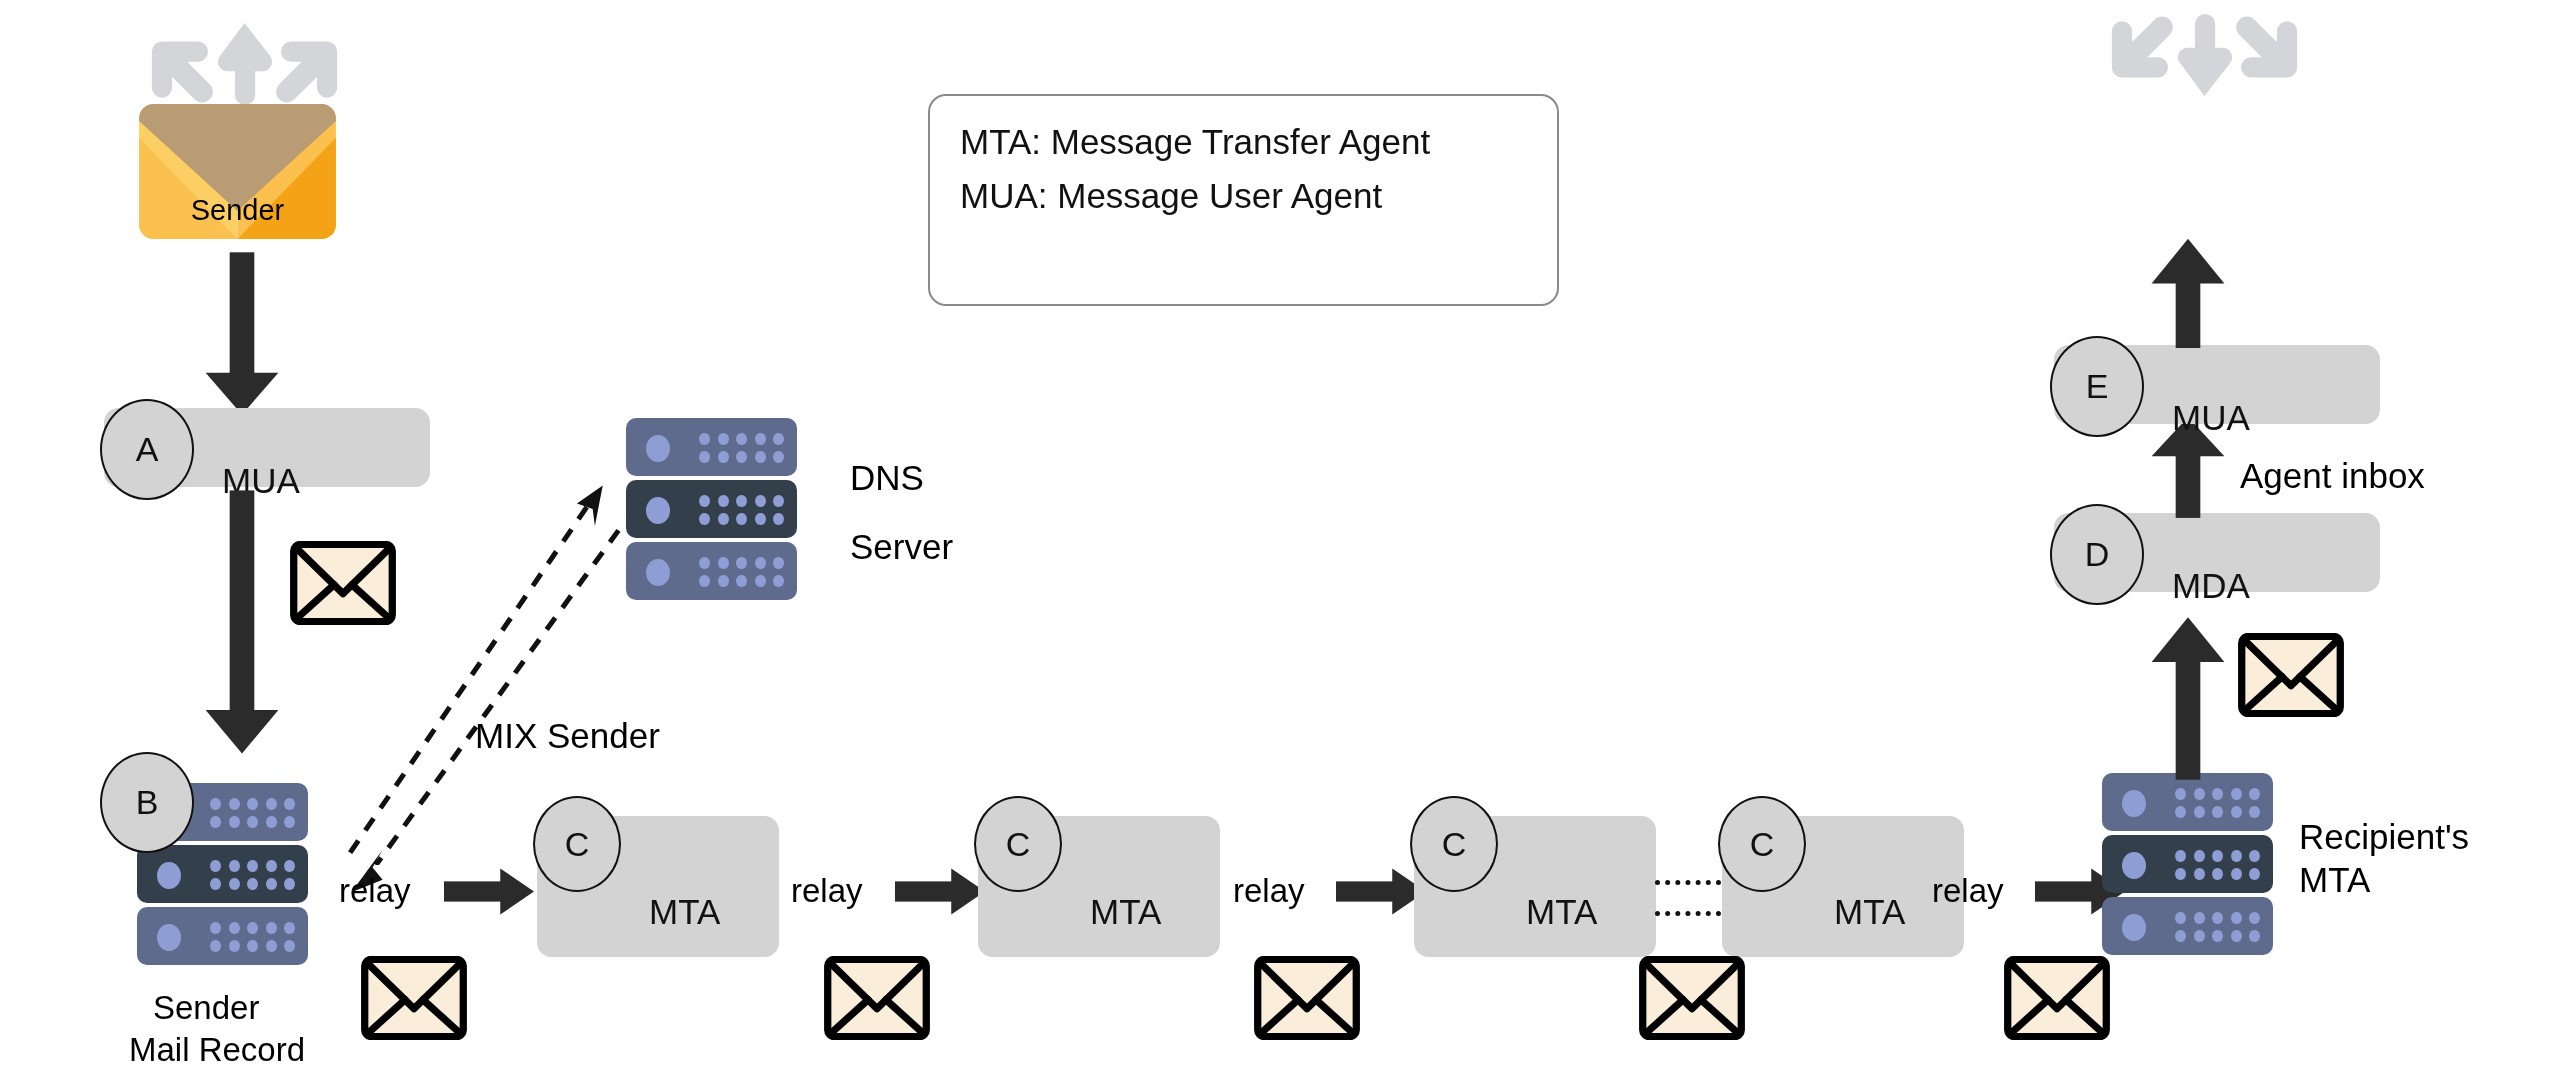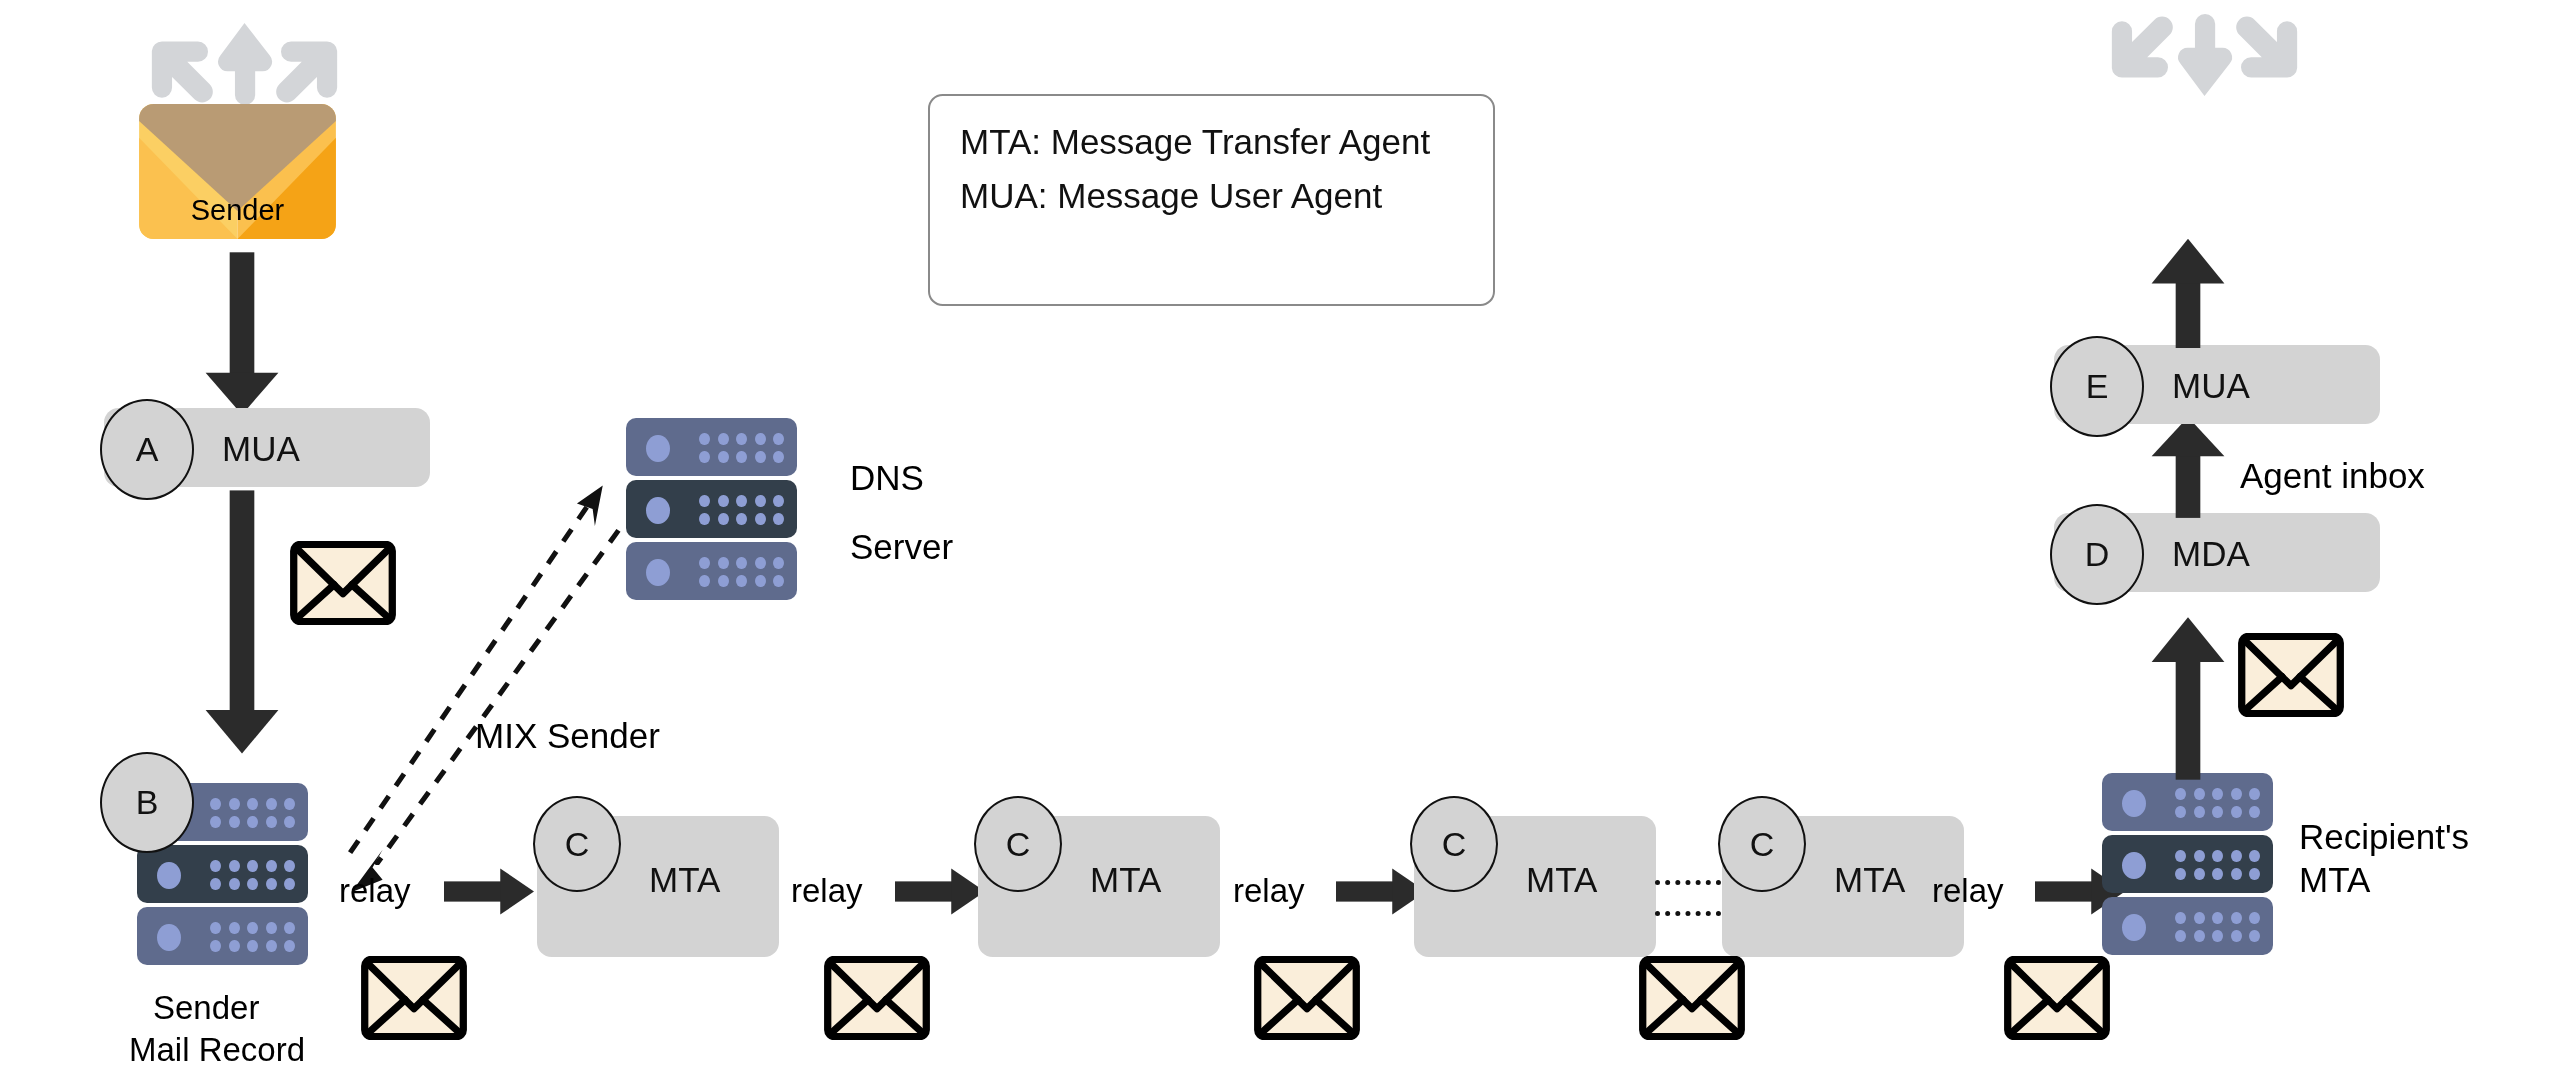--- a/index.html
+++ b/index.html
@@ -7,21 +7,21 @@
   #stage{position:relative;width:2576px;height:1089px;background:#ffffff;overflow:hidden;}
   .abs{position:absolute;}
 
   
   .txt{position:absolute;color:#000;white-space:pre;line-height:1.18;}
   .t-lg{font-size:35px;}
   .t-md{font-size:33px;}
 
   
   .pill{position:absolute;background:#d3d3d3;border-radius:14.6px;}
-  .pill-label{position:absolute;color:#111;font-size:35px;white-space:nowrap;}
+  .pill-label{position:absolute;color:#111;font-size:35px;white-space:nowrap;margin-top:32px;}
   .badge{position:absolute;background:#d3d3d3;border:2.2px solid #111;border-radius:50%;
          display:flex;align-items:center;justify-content:center;color:#111;font-size:34px;}
 
   
   .legend{position:absolute;border:2.2px solid #8a8a8a;border-radius:14.6px;background:#fff;
           box-sizing:border-box;padding:19px 30px;}
   .legend-line{font-size:35px;color:#111;line-height:1.55;white-space:nowrap;}
 
   
   .mail{position:absolute;}
@@ -93,21 +93,21 @@
     <rect x="53" y="0" width="44" height="400" fill="#2b2b2b"></rect>
     <path d="M10 392 L140 392 L75 470 Z" fill="#2b2b2b"></path>
   </svg>
 
   <svg class="mail" style="left:290px;top:541px;width:106px;height:84px" viewBox="0 0 188 150">
     <rect x="6" y="6" width="176" height="138" rx="12" fill="#faeeda" stroke="#000" stroke-width="13"></rect>
     <path d="M14 16 L94 94 L174 16" fill="none" stroke="#000" stroke-width="13" stroke-linecap="round" stroke-linejoin="round"></path>
     <path d="M14 136 L78 78 M174 136 L110 78" fill="none" stroke="#000" stroke-width="13" stroke-linecap="round"></path>
   </svg>
 
-  <div class="legend" style="left:928px;top:94px;width:567px;height:212px;">
+  <div class="legend" style="left:928px;top:94px;width:631px;height:212px;border-radius:18px;">
     <div class="legend-line">MTA: Message Transfer Agent</div>
     <div class="legend-line">MUA: Message User Agent</div>
   </div>
 
   <div class="rack" style="left:626px;top:418px;width:171px;height:191px;">
     <div class="rack-row light" style="left:0;top:0;width:171px;height:58px;">
       <div class="rk-led" style="left:20px;top:17px;width:23.6px;height:27px;"></div>
       <div class="rk-dot" style="left:73px;top:15px;width:10.7px;height:12.4px;"></div>
       <div class="rk-dot" style="left:92px;top:15px;width:10.7px;height:12.4px;"></div>
       <div class="rk-dot" style="left:110px;top:15px;width:10.7px;height:12.4px;"></div>

